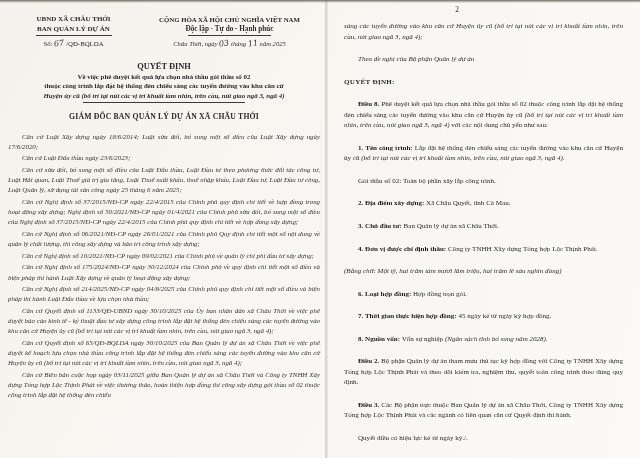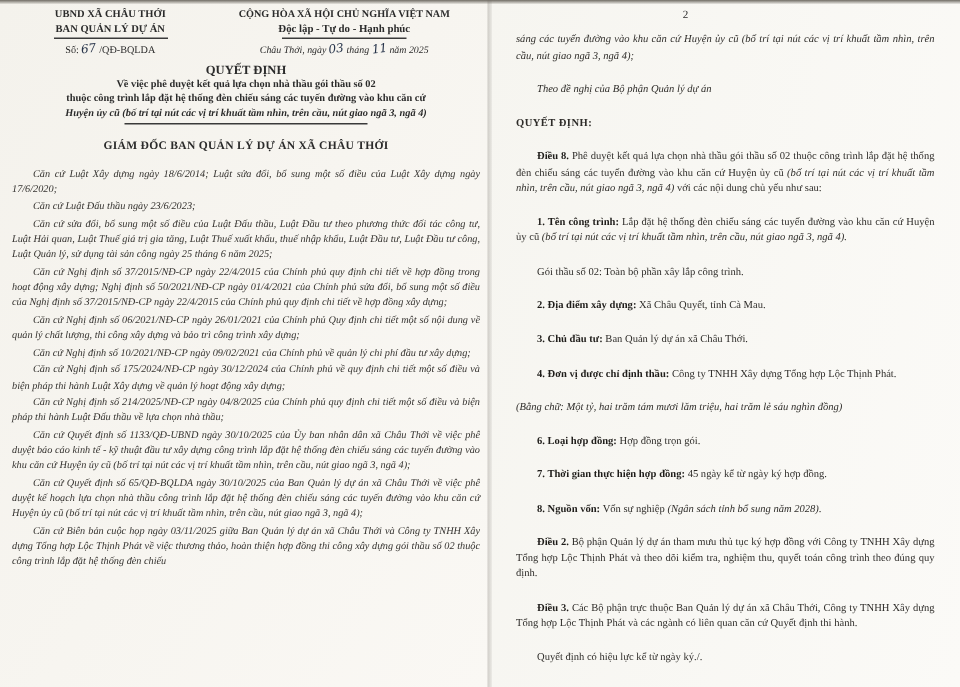--- a/index.html
+++ b/index.html
@@ -8,39 +8,39 @@
     position:relative;width:640px;height:458px;overflow:hidden;
     background:#d8d5cf;
     font-family:"Liberation Serif","DejaVu Serif",serif;
     color:#2b2b2b;
   }
   .top-edge{position:absolute;left:0;top:0;width:640px;height:3px;
     background:linear-gradient(#716d65,rgba(113,109,101,0));z-index:5;}
   .seam{position:absolute;left:325px;top:0;width:3px;height:458px;
     background:linear-gradient(90deg,rgba(110,105,98,.30),rgba(110,105,98,.08));z-index:4;}
   .page{position:absolute;top:0;height:458px;overflow:hidden;}
-  .page1{left:0;width:326px;background:linear-gradient(120deg,#f4f2ec,#faf8f4);padding:5px 6px 0 8px;}
+  .page1{left:0;width:326px;background:linear-gradient(120deg,#f4f2ec,#faf8f4);padding:15px 6px 0 8px;}
   .page2{left:326px;width:314px;background:linear-gradient(100deg,#f6f5f0,#fbfaf7);padding:5px 5px 0 6px;}
 
   .b{font-weight:bold;}
   .i{font-style:italic;}
   .center{text-align:center;}
   .rule{border-bottom:1px solid #3a3a3a;height:1px;margin:1px auto 0;}
 
   
   .hdr{display:flex;}
   .hdr-left{width:42%;text-align:center;font-weight:bold;font-size:7px;line-height:9.5px;}
   .hdr-right{width:58%;text-align:center;font-size:6.8px;line-height:9.5px;}
   .doc-no{font-weight:normal;font-size:6.8px;margin-top:3px;}
   .hand{display:inline-block;font-family:"DejaVu Serif",serif;font-style:italic;
     color:#27344a;transform:rotate(-7deg);font-size:8px;line-height:6px;}
   .date-line{font-style:italic;font-size:6.6px;margin-top:3px;}
 
   
-  .title-block{margin-top:2px;text-align:center;}
+  .title-block{margin-top:12px;text-align:center;}
   .doc-heading{font-size:8.4px;font-weight:bold;line-height:11px;}
   .subject{font-size:6.9px;font-weight:bold;line-height:9.7px;}
   .authority{font-size:7.7px;font-weight:bold;margin-top:9px;letter-spacing:.2px;}
 
   
   .recitals{margin-top:11px;}
   .recitals p{
     margin:0 0 1.5px 0;font-style:italic;font-size:6.85px;line-height:10.15px;
     text-align:justify;text-indent:14px;color:#34322f;
   }
@@ -155,21 +155,21 @@
       <p class="indent"><span class="lbl">3. Chủ đầu tư:</span> <span>Ban Quản lý dự án xã Châu Thới.</span></p>
       <p class="indent"><span class="lbl">4. Đơn vị được chỉ định thầu:</span> <span>Công ty TNHH Xây dựng Tổng hợp Lộc Thịnh Phát.</span></p>
       <p class="i">(Bằng chữ: Một tỷ, hai trăm tám mươi lăm triệu, hai trăm lẻ sáu nghìn đồng)</p>
       <p class="indent"><span class="lbl">6. Loại hợp đồng:</span> <span>Hợp đồng trọn gói.</span></p>
       <p class="indent"><span class="lbl">7. Thời gian thực hiện hợp đồng:</span> <span>45 ngày kể từ ngày ký hợp đồng.</span></p>
       <p class="indent"><span class="lbl">8. Nguồn vốn:</span> <span>Vốn sự nghiệp </span><span class="i">(Ngân sách tỉnh bổ sung năm 2028).</span></p>
 
       <p class="indent"><span class="lbl">Điều 2.</span> <span>Bộ phận Quản lý dự án tham mưu thủ tục ký hợp đồng với Công ty TNHH Xây dựng Tổng hợp Lộc Thịnh Phát và theo dõi kiểm tra, nghiệm thu, quyết toán công trình theo đúng quy định.</span></p>
       <p class="indent"><span class="lbl">Điều 3.</span> <span>Các Bộ phận trực thuộc Ban Quản lý dự án xã Châu Thới, Công ty TNHH Xây dựng Tổng hợp Lộc Thịnh Phát và các ngành có liên quan căn cứ Quyết định thi hành.</span></p>
 
-      <p class="indent">Quyết định có hiệu lực kể từ ngày ký./.</p>
+      <p class="indent">Quyết điều có hiệu lực kể từ ngày ký./.</p>
     </div>
 
     <div class="sign-area">
       <div class="noi-nhan">
         <div class="t">Nơi nhận:</div>
         <div>- Như điều 3;</div>
         <div><span>- Lưu: VT, BQL(T).</span><svg class="squig" width="22" height="8" viewBox="0 0 22 8">
               <path d="M1 5 C5 1 8 7 12 3 C15 1 18 5 21 3" stroke="#31405a" stroke-width="0.9" fill="none" stroke-linecap="round"></path>
             </svg></div>
       </div>

